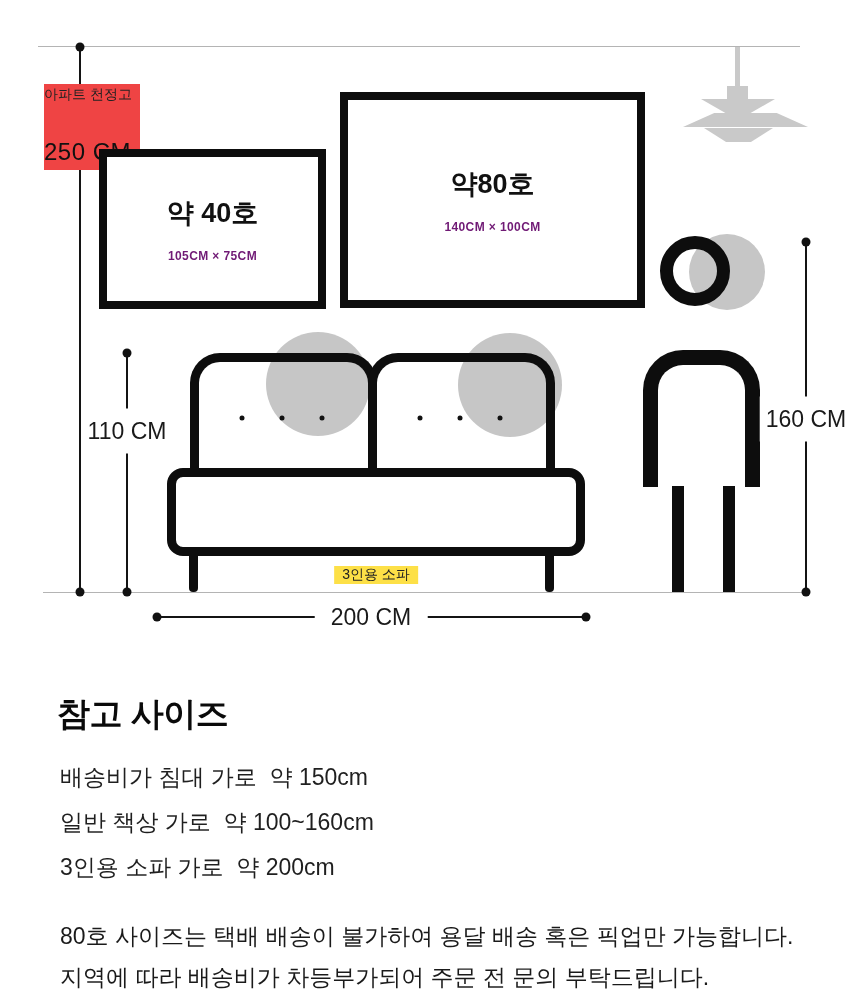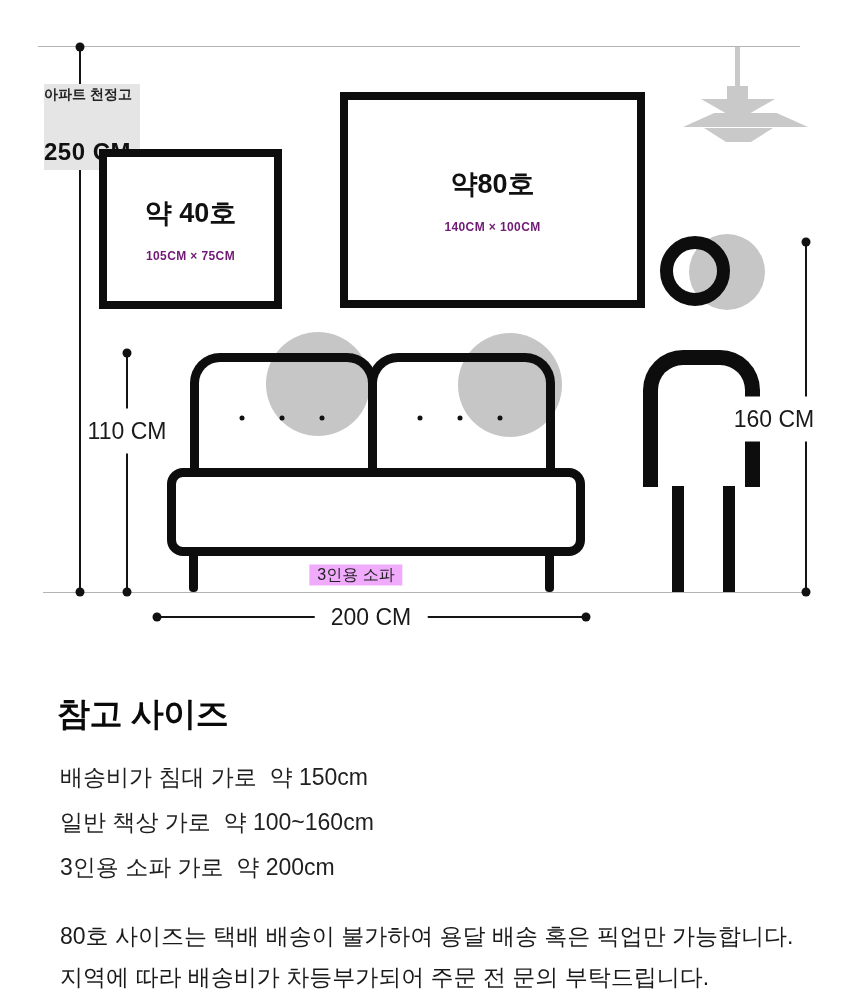--- a/index.html
+++ b/index.html
@@ -6,21 +6,21 @@
   body{font-family:"Liberation Sans","DejaVu Sans",sans-serif;color:#1a1a1a;}
   .stage{position:relative;width:860px;height:1003px;background:#fff;overflow:hidden;}
   .grayline{position:absolute;height:1px;background:#b4b4b4;}
   .dimv{position:absolute;width:2px;background:#141414;}
   .dimh{position:absolute;height:2px;background:#141414;}
   .dot{position:absolute;width:9px;height:9px;background:#111;border-radius:50%;transform:translate(-50%,-50%);}
   .dimlabel{position:absolute;font-size:23px;color:#1a1a1a;background:#fff;white-space:nowrap;}
   .center-on{transform:translate(-50%,-50%);padding:9px 6px;}
 
   
-  .ceil-label{position:absolute;left:44px;top:84px;background:#e5e5e5;padding:2px 8px 4px 0;line-height:1.15;font-weight:bold;}
+  .ceil-label{position:absolute;left:44px;top:84px;background:#ef4444;padding:2px 8px 4px 0;line-height:1.15;}
   .ceil-label .small{font-size:14px;color:#222;display:block;margin-bottom:5px;}
   .ceil-label .big{font-size:24px;color:#111;display:block;letter-spacing:.5px;margin-top:36px;}
 
   
   .frame{position:absolute;border:8px solid #0d0d0d;background:#fff;box-sizing:border-box;
          display:flex;flex-direction:column;align-items:center;justify-content:center;gap:18px;}
   .frame .ftitle{font-size:27px;font-weight:700;color:#111;}
   .frame .fsize{font-size:12px;font-weight:700;color:#701a75;letter-spacing:.4px;}
 
   
@@ -33,21 +33,21 @@
                border:15px solid #0d0d0d;border-bottom:none;border-radius:40px 40px 0 0;}
   .person-leg{position:absolute;width:12px;height:106px;background:#0d0d0d;}
 
   
   .cushion{position:absolute;top:353px;width:187px;height:117px;box-sizing:border-box;
            border:9px solid #0d0d0d;border-bottom:none;border-radius:30px 30px 0 0;background:transparent;}
   .seat{position:absolute;left:167px;top:468px;width:418px;height:88px;box-sizing:border-box;
         border:9px solid #0d0d0d;border-radius:16px;background:transparent;}
   .btn-dot{position:absolute;width:5px;height:5px;background:#111;border-radius:50%;transform:translate(-50%,-50%);}
   .sofa-leg{position:absolute;top:556px;width:9px;height:36px;background:#0d0d0d;border-radius:0 0 4px 4px;}
-  .sofa-label{position:absolute;left:356px;top:575px;transform:translate(-50%,-50%);font-size:16px;color:#222;background:#f0abfc;padding:0 8px;white-space:nowrap;}
+  .sofa-label{position:absolute;left:376px;top:575px;transform:translate(-50%,-50%);font-size:14px;color:#222;background:#fde047;padding:0 8px;white-space:nowrap;}
 
   
   .info-heading{position:absolute;left:57px;top:692px;font-size:33px;font-weight:800;color:#0a0a0a;letter-spacing:-.5px;}
   .ref-list{position:absolute;left:60px;top:755px;font-size:23px;color:#1f1f1f;line-height:45px;}
   .ref-list span{display:block;white-space:pre-wrap;}
   .notice{position:absolute;left:60px;top:916px;font-size:23px;color:#1a1a1a;line-height:41px;}
   .notice span{display:block;white-space:pre-wrap;}
 </style>
 </head>
 <body>
@@ -58,21 +58,21 @@
   <div class="grayline" style="left:43px;top:592px;width:763px;"></div>
 
   <div class="dimv" style="left:79px;top:46px;height:546px;"></div>
   <div class="dot" style="left:80px;top:47px;"></div>
   <div class="dot" style="left:80px;top:592px;"></div>
   <div class="ceil-label">
     <span class="small">아파트 천정고</span>
     <span class="big">250 CM</span>
   </div>
 
-  <div class="frame" style="left:99px;top:149px;width:183px;height:160px;">
+  <div class="frame" style="left:99px;top:149px;width:227px;height:160px;">
     <span class="ftitle">약 40호</span>
     <span class="fsize">105CM × 75CM</span>
   </div>
 
   <div class="frame" style="left:340px;top:92px;width:305px;height:216px;">
     <span class="ftitle">약80호</span>
     <span class="fsize">140CM × 100CM</span>
   </div>
 
   <div>
@@ -110,21 +110,21 @@
     <div class="gray-circle" style="left:689px;top:234px;width:76px;height:76px;"></div>
     <div class="head-ring" style="left:660px;top:236px;"></div>
     <div class="person-body"></div>
     <div class="person-leg" style="left:672px;top:486px;"></div>
     <div class="person-leg" style="left:723px;top:486px;"></div>
   </div>
 
   <div class="dimv" style="left:805px;top:242px;height:350px;"></div>
   <div class="dot" style="left:806px;top:242px;"></div>
   <div class="dot" style="left:806px;top:592px;"></div>
-  <div class="dimlabel center-on" style="left:774px;top:419px;">160 CM</div>
+  <div class="dimlabel center-on" style="left:806px;top:419px;">160 CM</div>
 
   <div class="dimh" style="left:157px;top:616px;width:429px;"></div>
   <div class="dot" style="left:157px;top:617px;"></div>
   <div class="dot" style="left:586px;top:617px;"></div>
   <div class="dimlabel" style="left:371px;top:617px;transform:translate(-50%,-50%);padding:2px 16px;">200 CM</div>
 
   <div class="info-heading">참고 사이즈</div>
 
   <div class="ref-list">
     <span>배송비가 침대 가로  약 150cm</span>

